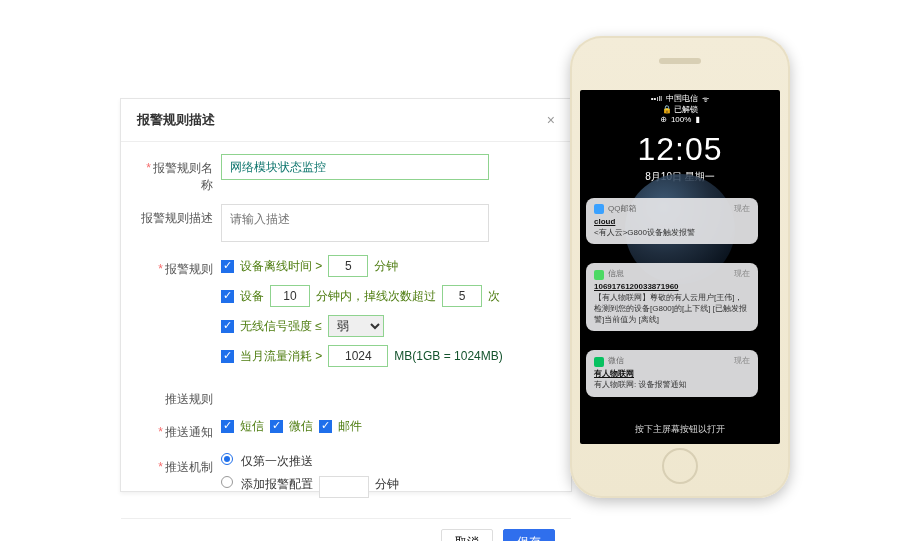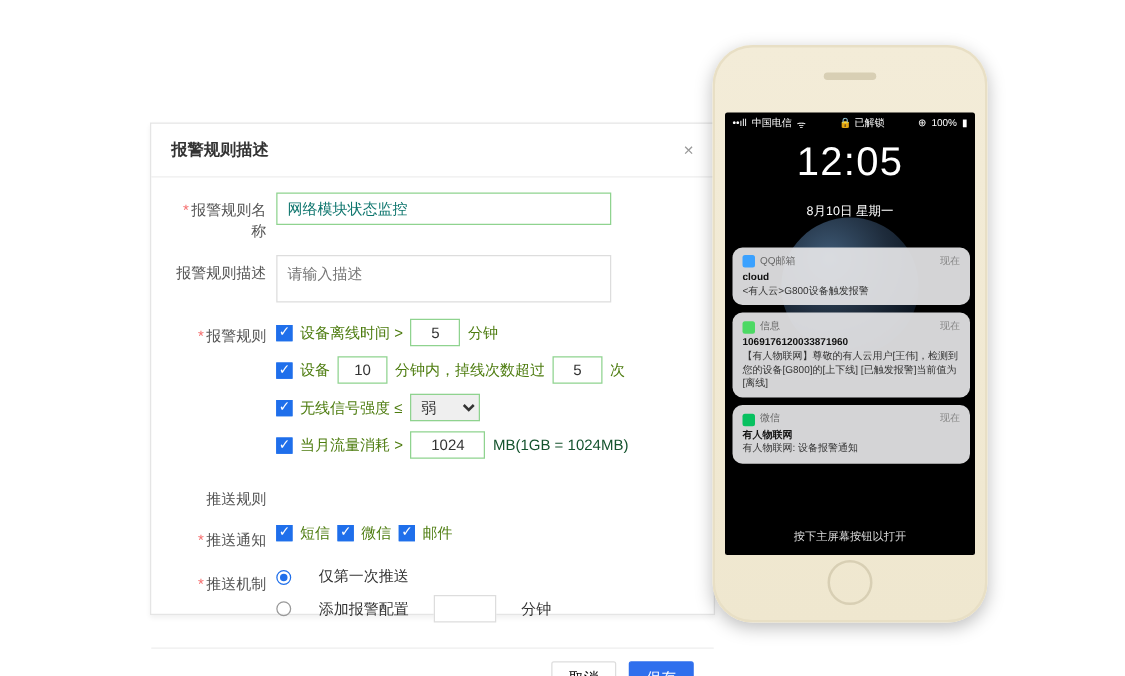--- a/index.html
+++ b/index.html
@@ -133,21 +133,21 @@
   }
   .radio.checked::after {
     content: "";
     position: absolute;
     top: 2px; left: 2px;
     width: 6px; height: 6px;
     background: #1f6feb;
     border-radius: 50%;
   }
   .radio.checked { border-color: #1f6feb; }
-  .mech-line { display: flex; align-items: center; gap: 20px; margin-bottom: 6px; }
+  .mech-line { display: flex; align-items: flex-start; gap: 6px; margin-bottom: 6px; }
   .mech-line .txt { color: #333; }
   .silent-input {
     width: 50px;
     height: 22px;
     border: 1px solid #ddd;
     font-size: 12px;
     outline: none;
   }
 
   .modal-footer {
@@ -211,42 +211,43 @@
     overflow: hidden;
     color: #fff;
     font-size: 9px;
   }
   .status-bar {
     display: flex;
     justify-content: space-between;
     align-items: center;
     padding: 3px 6px;
     font-size: 8px;
+    flex-direction: column;
   }
   .sb-left, .sb-right { display:flex; align-items:center; gap:4px; }
   .clock-area { text-align: center; padding-top: 4px; }
   .clock { font-size: 32px; font-weight: 200; letter-spacing: 1px; }
-  .date { font-size: 10px; margin-top: 14px; }
+  .date { font-size: 10px; margin-top: 2px; }
   .earth {
     position:absolute;
     top:84px; left:50%;
     transform:translateX(-50%);
     width:110px; height:110px;
     border-radius:50%;
     background: radial-gradient(circle at 35% 30%, #4a6b8c 0%, #243447 45%, #0a1420 80%);
     opacity:0.85;
   }
   .notif-stack {
     position: absolute;
     top: 108px;
     left: 6px;
-    right: 4px;
+    right: 22px;
     display: flex;
     flex-direction: column;
-    gap: 6px;
+    gap: 19px;
   }
   .notif {
     background: rgba(230,230,232,0.92);
     border-radius: 8px;
     padding: 6px 8px;
     color: #222;
     font-size: 8px;
     line-height: 1.35;
   }
   .notif-head {
@@ -256,21 +257,21 @@
     margin-bottom:2px;
   }
   .notif-app { display:flex; align-items:center; gap:4px; color:#666; font-size:8px; }
   .app-ico {
     width:10px;height:10px;border-radius:2px;display:inline-block;
   }
   .app-ico.blue { background:#3aa1ff; }
   .app-ico.green { background:#4cd964; }
   .app-ico.wx { background:#07c160; }
   .notif-time { color:#888; font-size:8px; }
-  .notif-title { font-weight:600; color:#111; }
+  .notif-title { font-weight:600; color:#111;text-decoration:underline; }
   .notif-body { color:#333; }
   .lock-hint {
     position:absolute;
     bottom:8px; left:0; right:0;
     text-align:center;
     font-size:9px;
     color:#ddd;
   }
 </style>
 </head>

